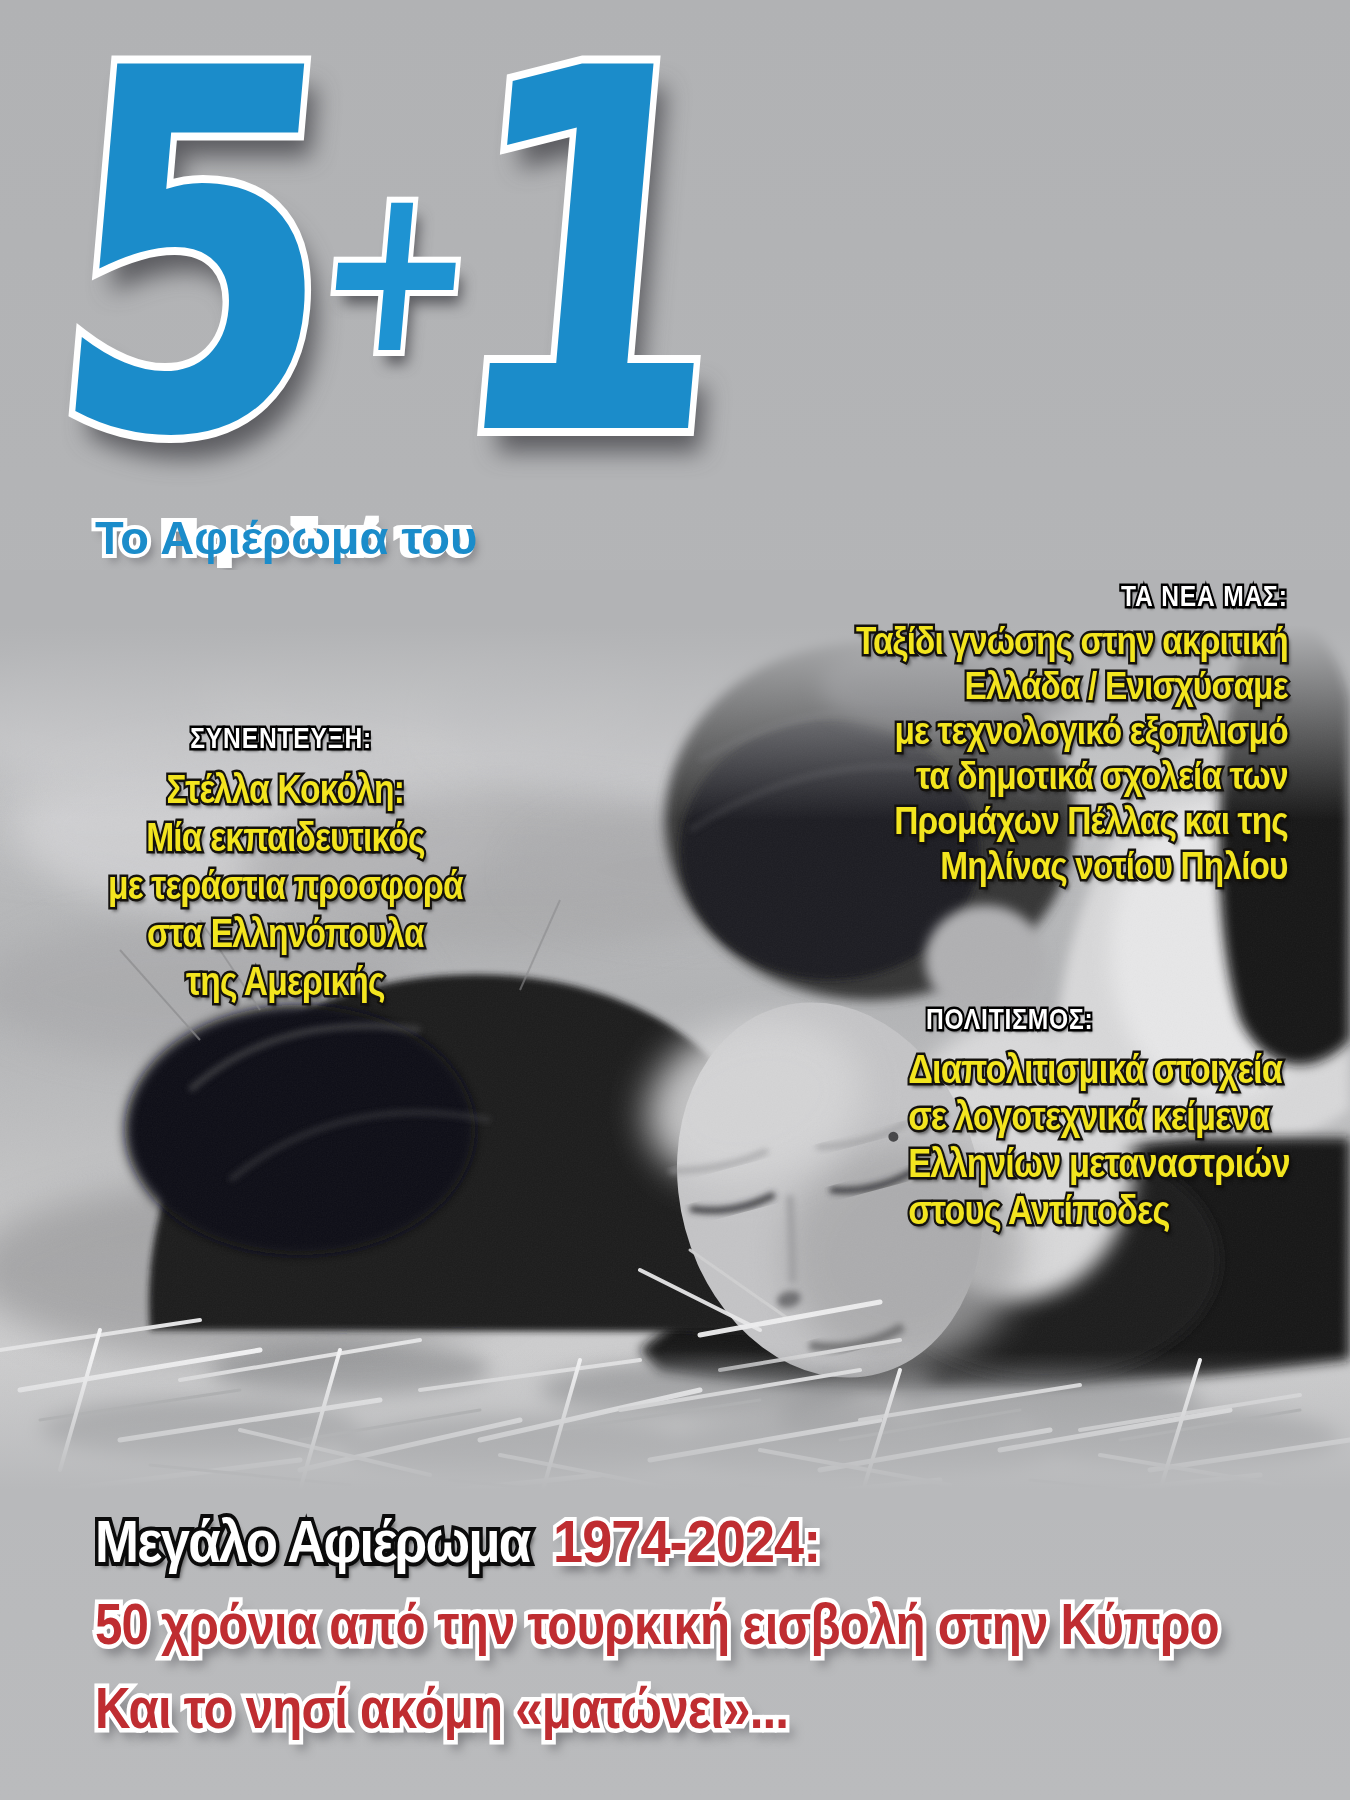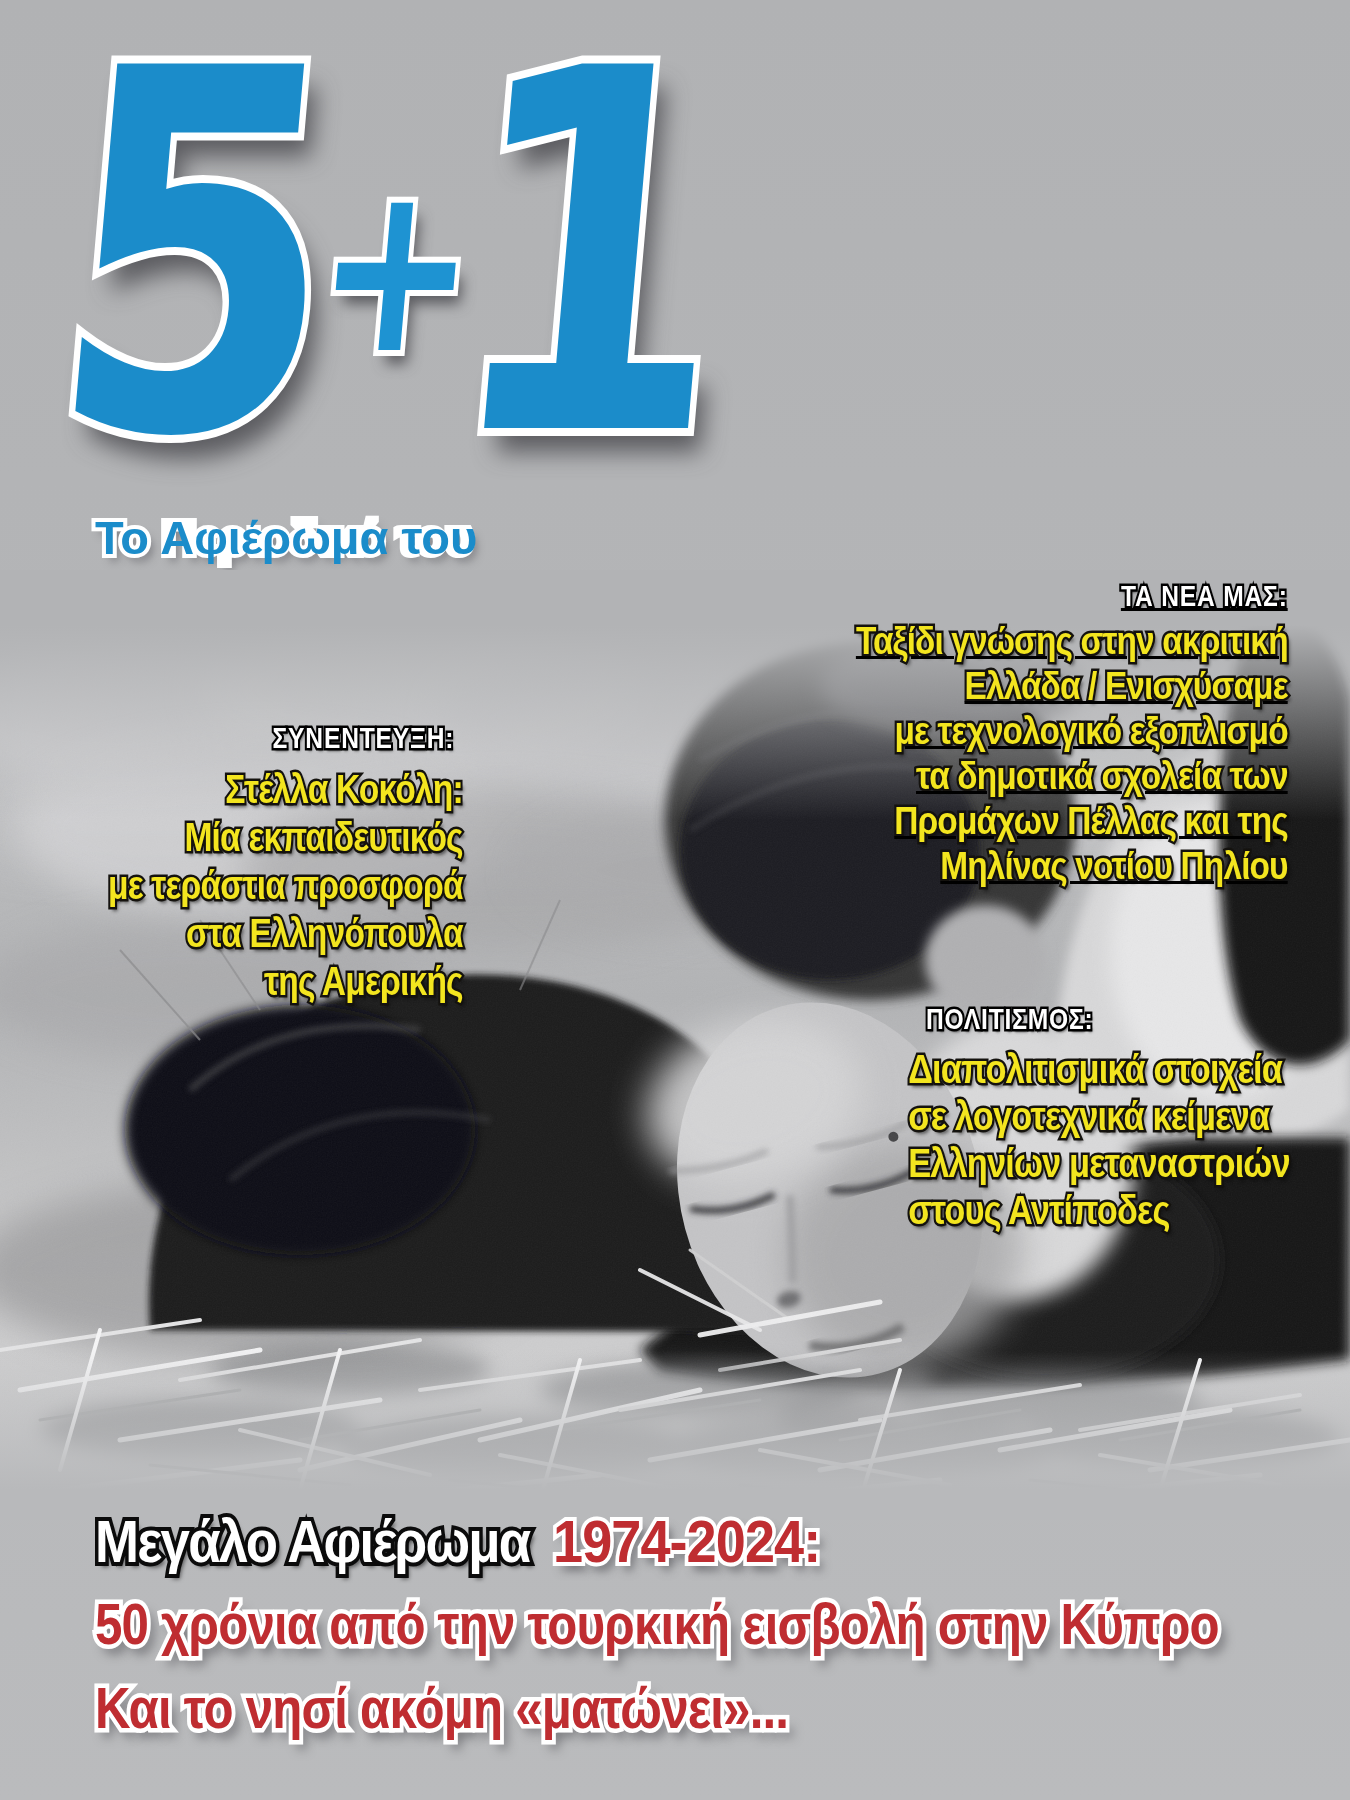--- a/index.html
+++ b/index.html
@@ -45,24 +45,24 @@
   
   .sec-heading{
     font-weight:bold; font-size:30px; line-height:1; color:#fff; white-space:nowrap;
     --oc:#000; --ow:5px; --osh:2px 3px 3px rgba(0,0,0,.65); letter-spacing:1px;
   }
   
   .yline{
     font-weight:bold; color:#f3e51f; white-space:nowrap; letter-spacing:-1px;
     --oc:#14120e; --ow:5px; --osh:3px 4px 4px rgba(10,10,10,.6);
   }
-  .col-interview{position:absolute; left:108px; top:723px; text-align:right; z-index:5;}
+  .col-interview{position:absolute; left:108px; top:723px; text-align:center; z-index:5;}
   .col-interview .sec-heading{transform:scaleX(.82); transform-origin:0 50%; margin-bottom:12px;}
   .col-interview .yline{font-size:40px; line-height:48px; transform:scaleX(.84); transform-origin:0 50%;}
-  .col-news{position:absolute; right:62px; top:581px; text-align:right; z-index:5;text-decoration:underline;}
+  .col-news{position:absolute; right:62px; top:581px; text-align:right; z-index:5;}
   .col-news .sec-heading{transform:scaleX(.82); transform-origin:100% 50%; margin-bottom:8px;}
   .col-news .yline{font-size:38px; line-height:45px; transform:scaleX(.88); transform-origin:100% 50%;}
   .col-culture{position:absolute; right:60px; top:1004px; text-align:left; z-index:5;}
   .col-culture .sec-heading{transform:scaleX(.82); transform-origin:100% 50%; margin-bottom:12px;}
   .col-culture .yline{font-size:40px; line-height:47px; transform:scaleX(.86); transform-origin:100% 50%;}
   
   .feature{position:absolute; left:95px; top:1512px; z-index:5;}
   .feature-top{display:flex; align-items:baseline; margin-bottom:10px;}
   .feat-label{
     display:inline-block; font-weight:bold; font-size:60px; line-height:1; color:#fff;

